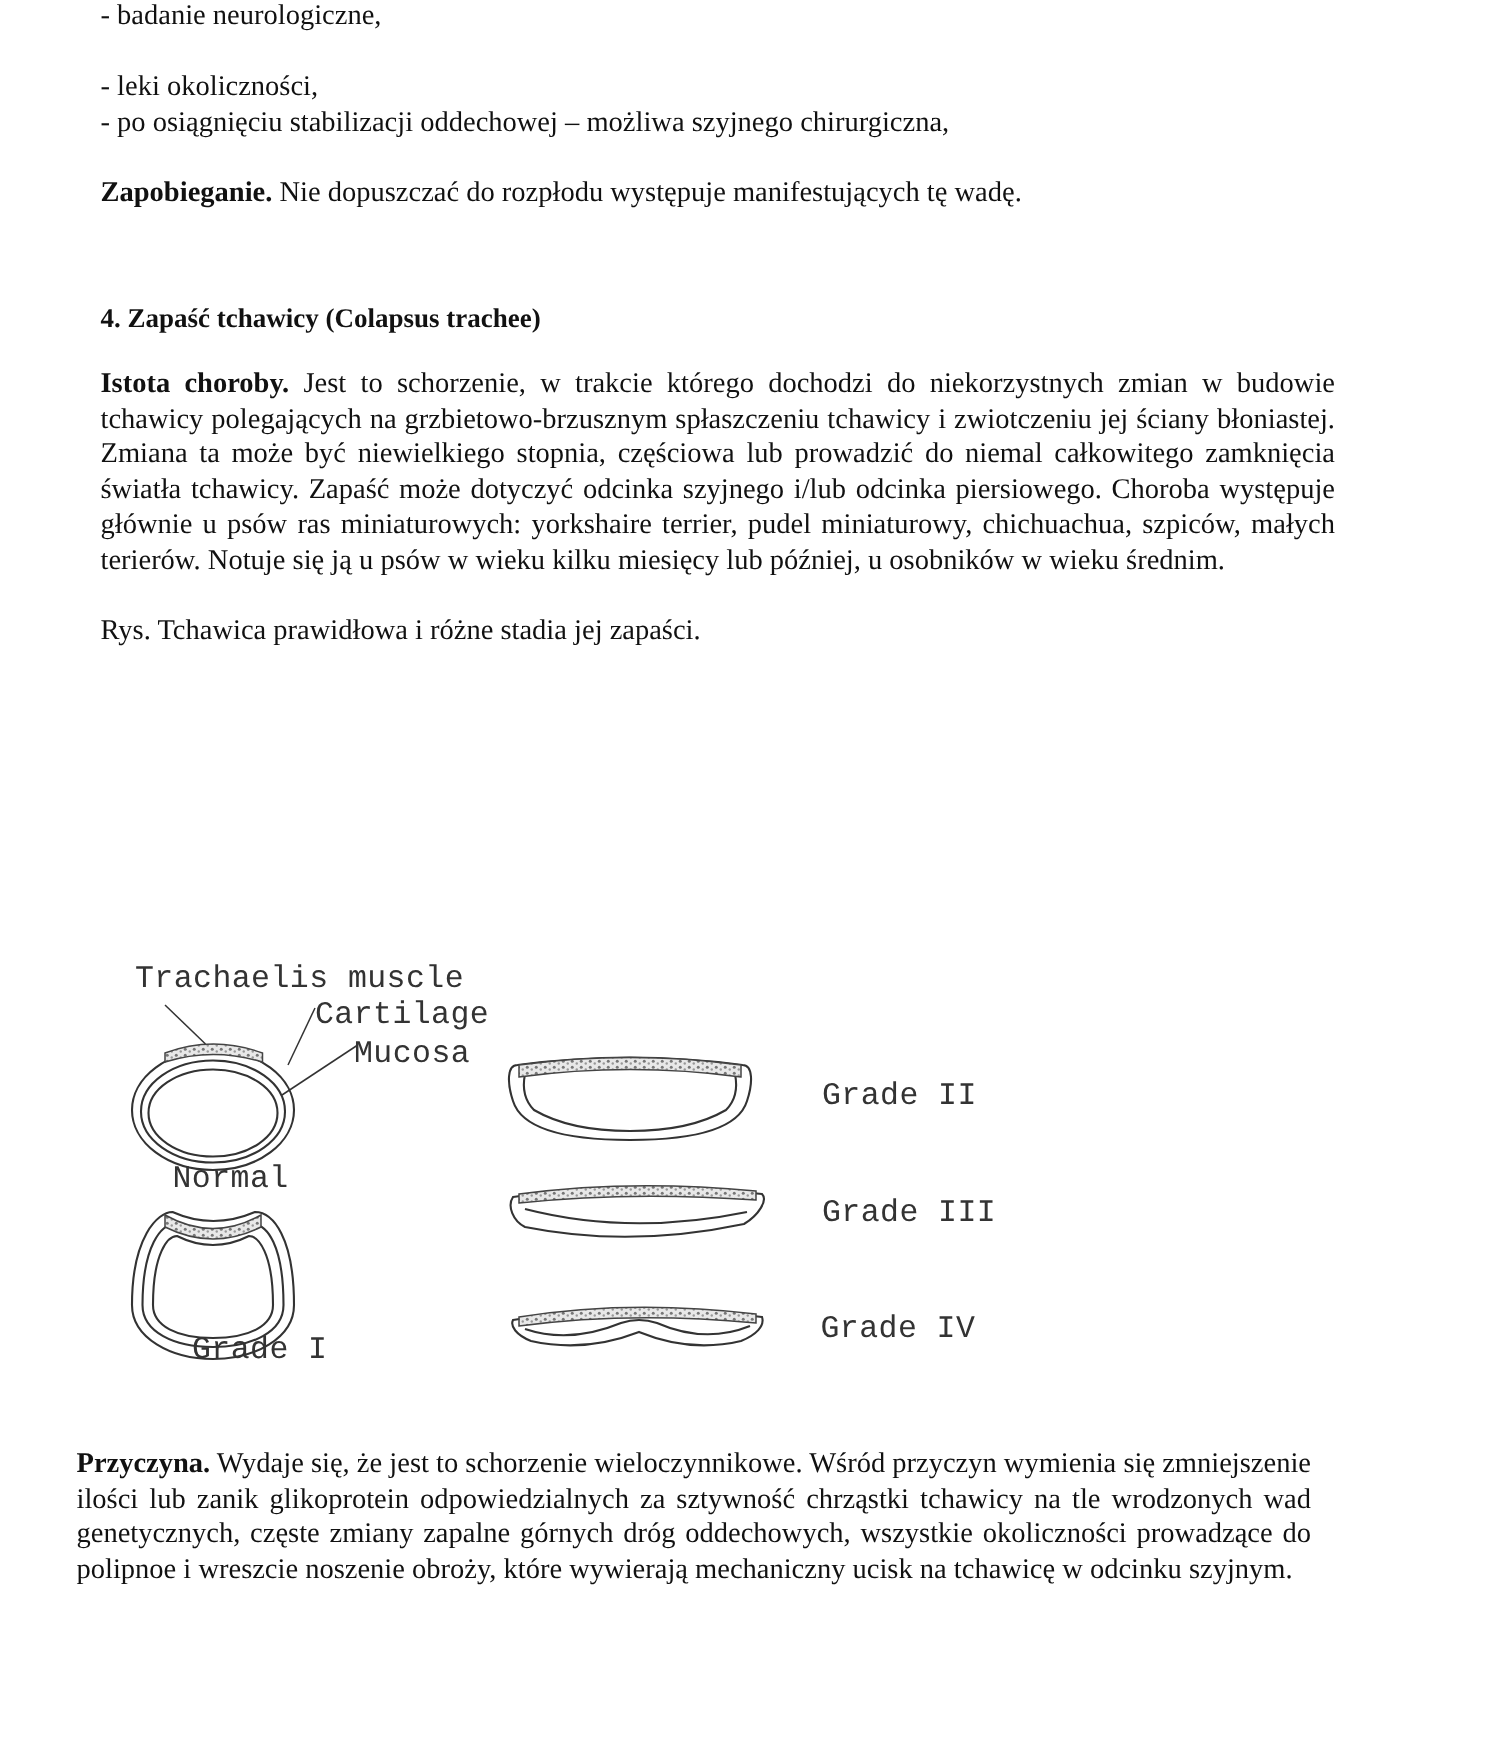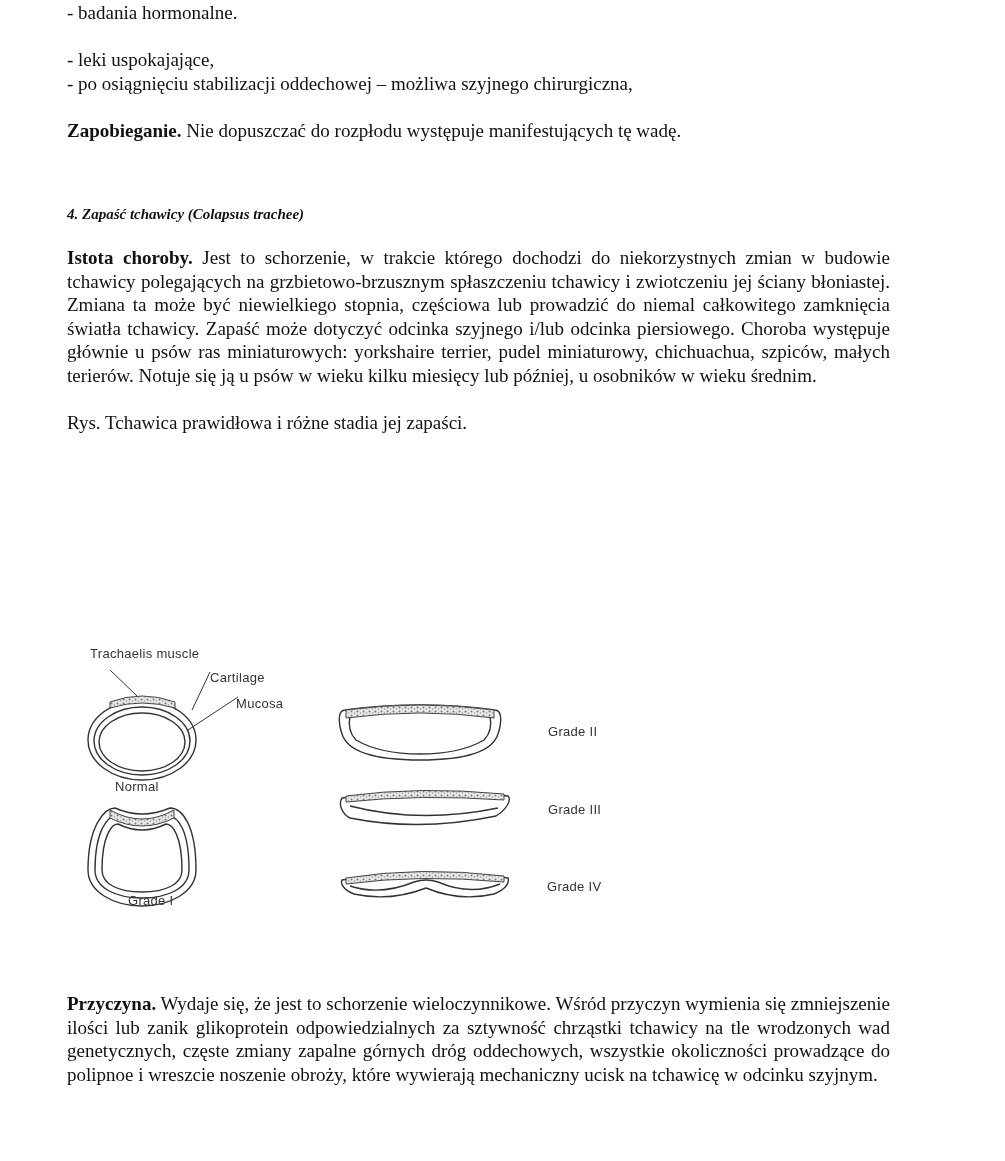--- a/index.html
+++ b/index.html
@@ -6,39 +6,39 @@
     body {
       width: 1005px; height: 1161px; position: relative; overflow: hidden;
       font-family: "Liberation Serif", "DejaVu Serif", serif;
       color: #111111; font-size: 19px; line-height: 23.5px;
     }
     .page { position: absolute; left: 67px; top: 0; width: 823px; }
     p { margin: 0; }
     .just { text-align: justify; }
     .gap { height: 23.5px; }
     h2 {
-      font-size: 15px; font-weight: bold; margin: 0; line-height: 28px; font-style: italic;
+      font-size: 18px; font-weight: bold; margin: 0; line-height: 28px;
     }
     b { font-weight: bold; }
     .figure { position: absolute; left: 80px; top: 630px; width: 560px; height: 290px; }
     .figure svg { position: absolute; left: 0; top: 0; }
     .flabel {
-      position: absolute; font-family: Liberation Sans, sans-serif;
-      font-size: 13px; color: #333; letter-spacing: 0.3px; white-space: nowrap;
+      position: absolute; font-family: Liberation Mono, monospace;
+      font-size: 21px; color: #333; letter-spacing: 0.3px; white-space: nowrap;
     }
-    .section2 { position: absolute; left: 67px; top: 964px; width: 823px; margin-top: 28px; }
+    .section2 { position: absolute; left: 51px; top: 964px; width: 823px; }
   </style>
 </head>
 <body>
 
 <div class="page">
   <div style="height:1px"></div>
-  <p>- badania hormonalne.</p>
+  <p style="margin-top:-2px">- badanie neurologiczne,</p>
   <div class="gap"></div>
-  <p>- leki uspokajające,</p>
+  <p>- leki okoliczności,</p>
   <p>- po osiągnięciu stabilizacji oddechowej – możliwa szyjnego chirurgiczna,</p>
   <div class="gap"></div>
   <p>
     <b>Zapobieganie.</b><span> Nie dopuszczać do rozpłodu występuje manifestujących tę wadę.</span>
   </p>
   <div style="height:58px"></div>
   <h2>4. Zapaść tchawicy (Colapsus trachee)</h2>
   <div style="height:18px"></div>
   <p class="just">
     <b>Istota choroby.</b><span> Jest to schorzenie, w trakcie którego dochodzi do niekorzystnych zmian w budowie tchawicy polegających na grzbietowo-brzusznym spłaszczeniu tchawicy i zwiotczeniu jej ściany błoniastej. Zmiana ta może być niewielkiego stopnia, częściowa lub prowadzić do niemal całkowitego zamknięcia światła tchawicy. Zapaść może dotyczyć odcinka szyjnego i/lub odcinka piersiowego. Choroba występuje głównie u psów ras miniaturowych: yorkshaire terrier, pudel miniaturowy, chichuachua, szpiców, małych terierów. Notuje się ją u psów w wieku kilku miesięcy lub później, u osobników w wieku średnim.</span>

